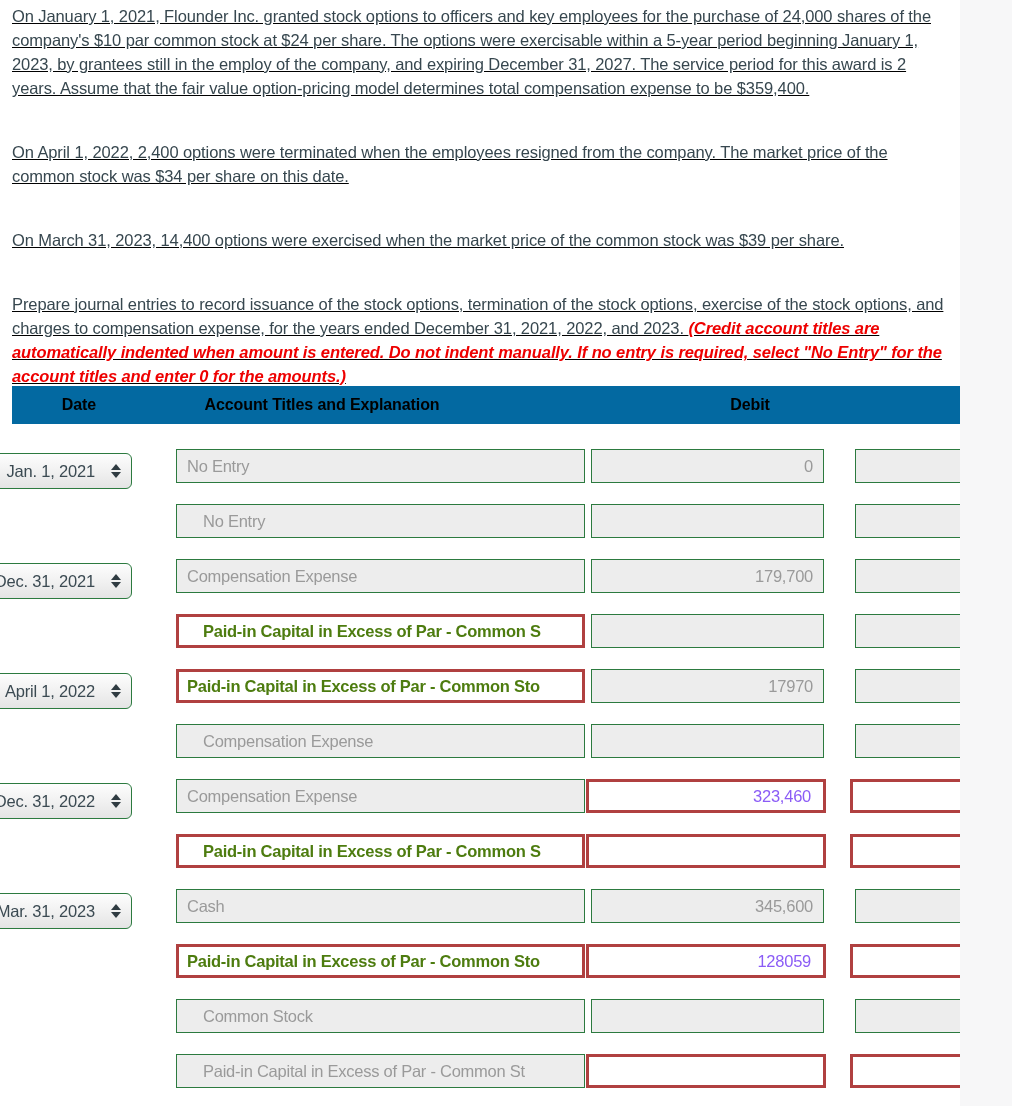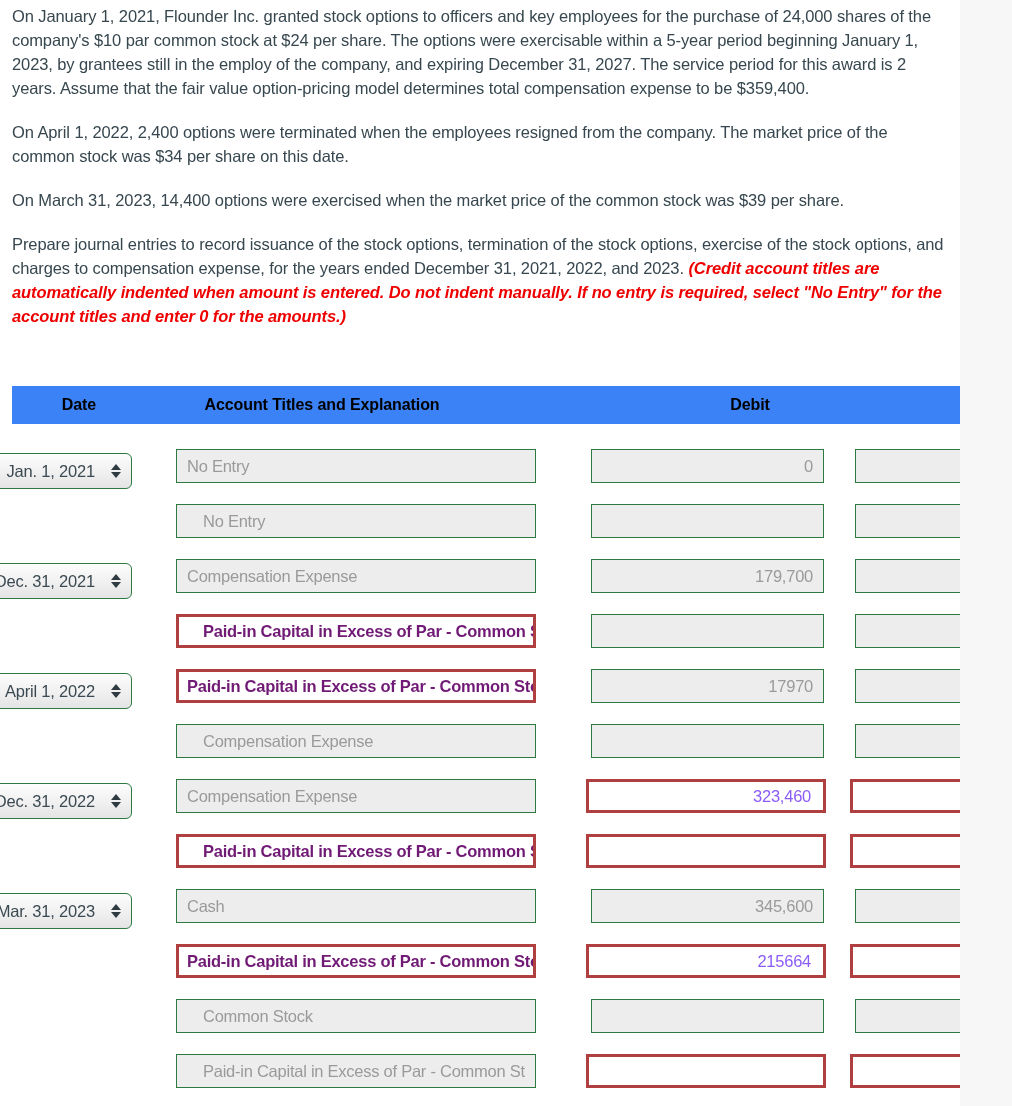--- a/index.html
+++ b/index.html
@@ -16,51 +16,52 @@
     height: 1106px;
     background: #f7f7f8;
   }
   #sheet {
     position: absolute;
     left: 0; top: 0;
     width: 960px;
     height: 1106px;
     background: #ffffff;
     overflow: hidden;
+    text-decoration: underline;
   }
 
   
   .prompt {
     padding: 0 14px 0 12px;
     color: #37474f;
     font-size: 16.5px;
     line-height: 24px;
     letter-spacing: -0.1px;
   }
   .para { margin: 0 0 0 0; }
-  .para + .para { margin-top: 20px; }
+  .para + .para { margin-top: 40px; }
   .p1 { padding-top: 4px; }
   .redital {
     color: #ee0000;
     font-weight: bold;
     font-style: italic;
   }
 
   
   #journal {
     position: absolute;
     left: 0;
     top: 386px;
     width: 960px;
   }
   .thead {
     margin-left: 12px;
     width: 986px;
     height: 38px;
-    background: #3b82f6;
+    background: #0369a1;
     position: relative;
   }
   .th {
     position: absolute;
     top: 0;
     height: 38px;
     line-height: 38px;
     font-size: 16px;
     font-weight: bold;
     color: #000000;
@@ -127,21 +128,21 @@
     border-right: 5px solid transparent;
   }
   .spinner i.up   { border-bottom: 6px solid #2f3b41; }
   .spinner i.down { border-top: 6px solid #2f3b41; }
 
   
   .acct-cell {
     position: absolute;
     left: 176px;
     top: 0px;
-    width: 360px;
+    width: 409px;
     height: 34px;
   }
   .fld {
     width: 100%;
     height: 100%;
     display: flex;
     align-items: center;
     font-size: 16.5px;
     letter-spacing: -0.25px;
     white-space: nowrap;
@@ -149,21 +150,21 @@
   }
   .fld.green {
     border: 1px solid #2c7a3f;
     background: #ededed;
     color: #9a9a9a;
     padding: 0 8px;
   }
   .fld.red {
     border: 3px solid #b04040;
     background: #ffffff;
-    color: #701a75;
+    color: #4d7c0f;
     font-weight: bold;
     padding: 0 6px;
   }
   .acct-cell .fld.green  { padding-left: 10px; }
   .acct-cell .fld.red    { padding-left: 8px; }
   .indent .fld.green { padding-left: 26px; }
   .indent .fld.red   { padding-left: 24px; }
 
   
   .debit-cell {
@@ -349,21 +350,21 @@
             </div>
             <div class="credit-cell">
               <div class="fld num green"></div>
             </div>
           </div>
           <div class="jrow">
             <div class="acct-cell">
               <div class="fld red">Paid-in Capital in Excess of Par - Common Sto</div>
             </div>
             <div class="debit-cell redbox">
-              <div class="fld num red">215664</div>
+              <div class="fld num red">128059</div>
             </div>
             <div class="credit-cell redbox">
               <div class="fld num red"></div>
             </div>
           </div>
           <div class="jrow indent">
             <div class="acct-cell">
               <div class="fld green">Common Stock</div>
             </div>
             <div class="debit-cell">

